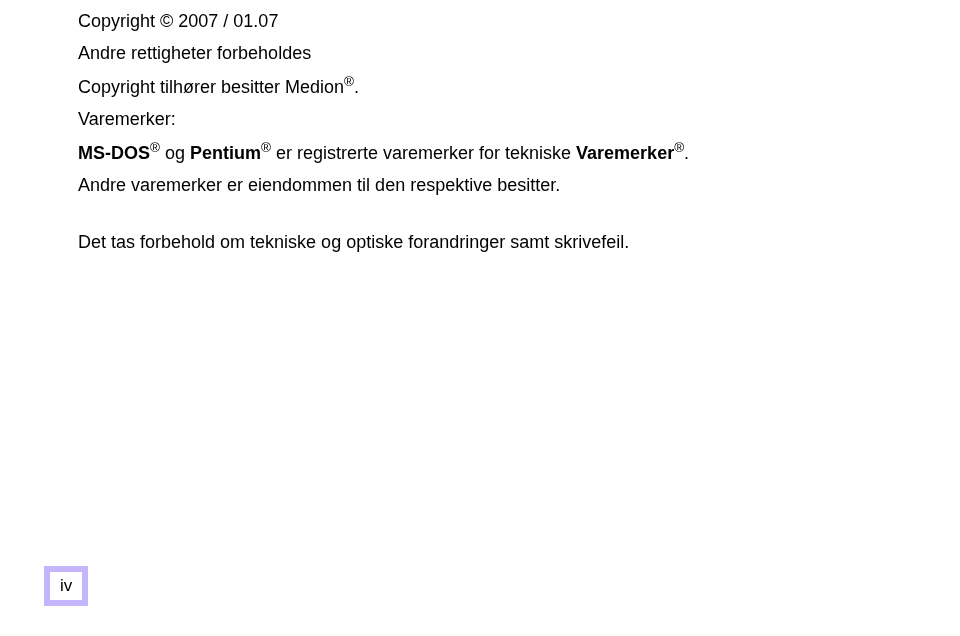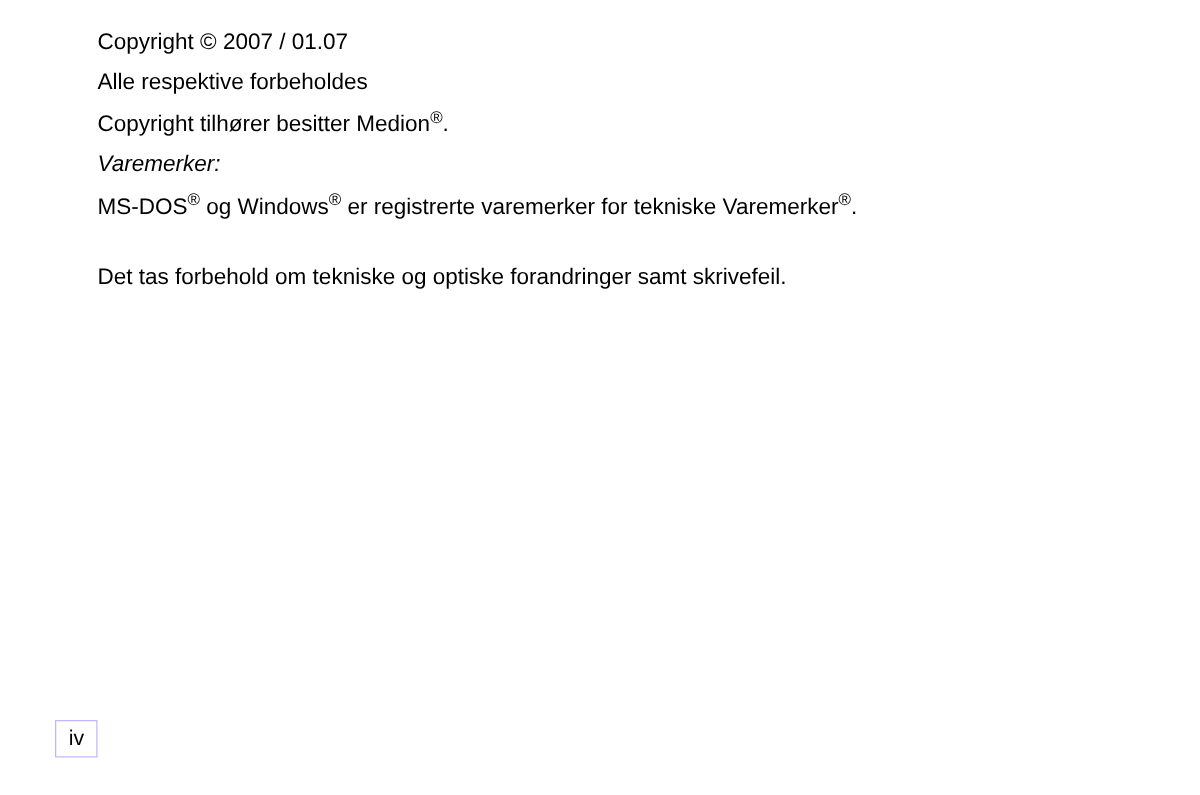--- a/index.html
+++ b/index.html
@@ -8,56 +8,56 @@
     width: 960px;
     height: 636px;
     background: #ffffff;
     font-family: Verdana, Geneva, sans-serif;
     font-size: 18px;
     color: #000;
     position: relative;
     box-sizing: border-box;
   }
   .page {
-    padding: 20px 60px 0 78px;
+    padding: 8px 60px 0 78px;
     line-height: 1.45;
   }
   .para {
     margin: 0 0 6px 0;
   }
   .italic {
-    font-style: italic;
   }
   .bold {
-    font-weight: normal;
+    font-weight: bold;
   }
   .page-num-box {
     position: absolute;
     left: 44px;
     bottom: 30px;
-    border: 1px solid #c4b5fd;
+    border: 6px solid #c4b5fd;
     padding: 4px 10px;
     font-family: Verdana, Geneva, sans-serif;
     font-size: 17px;
   }
   sup {
     font-size: 0.75em;
   }
 </style>
 </head>
 <body>
 
 <div class="page">
   <p class="para">Copyright © 2007 / 01.07</p>
-  <p class="para">Alle respektive forbeholdes</p>
+  <p class="para">Andre rettigheter forbeholdes</p>
   <p class="para">
     <span>Copyright tilhører besitter Medion</span><sup>®</sup><span>.</span>
   </p>
   <p class="para italic">Varemerker:</p>
   <p class="para">
-    <span class="bold">MS-DOS</span><sup>®</sup><span> og </span><span class="bold">Windows</span><sup>®</sup><span> er registrerte varemerker for tekniske </span><span class="bold">Varemerker</span><sup>®</sup><span>.</span>
+    <span class="bold">MS-DOS</span><sup>®</sup><span> og </span><span class="bold">Pentium</span><sup>®</sup><span> er registrerte varemerker for tekniske </span><span class="bold">Varemerker</span><sup>®</sup><span>.</span>
   </p>
+  <p class="para">Andre varemerker er eiendommen til den respektive besitter.</p>
   <p class="para" style="margin-top:30px;">Det tas forbehold om tekniske og optiske forandringer samt skrivefeil.</p>
 </div>
 
 <div class="page-num-box">
   <span>iv</span>
 </div>
 
 </body></html>

